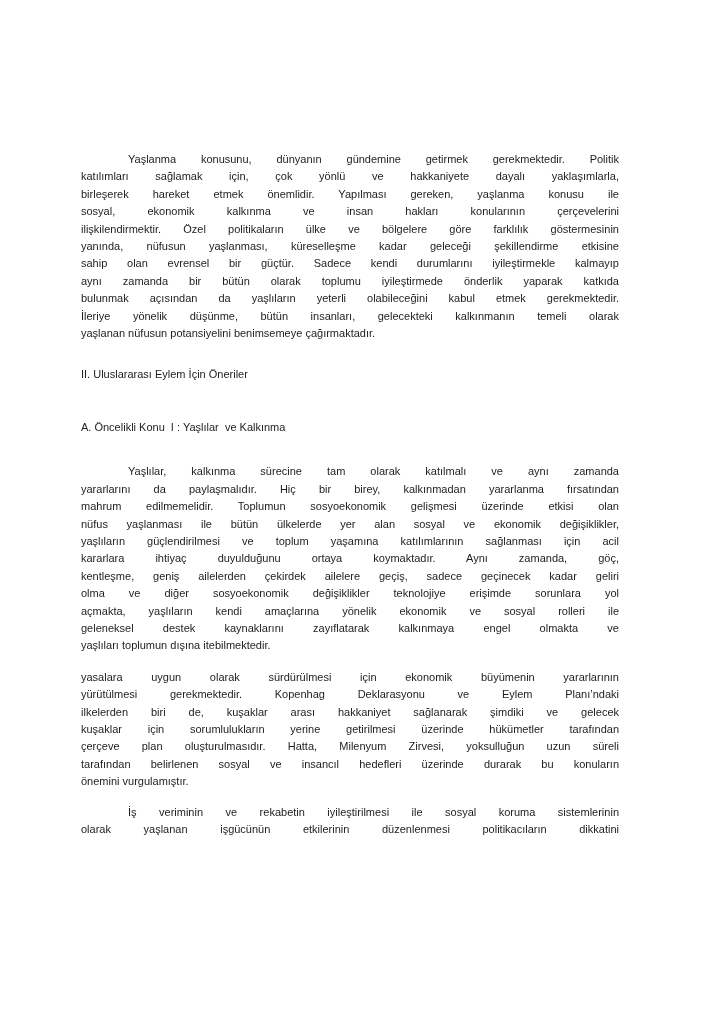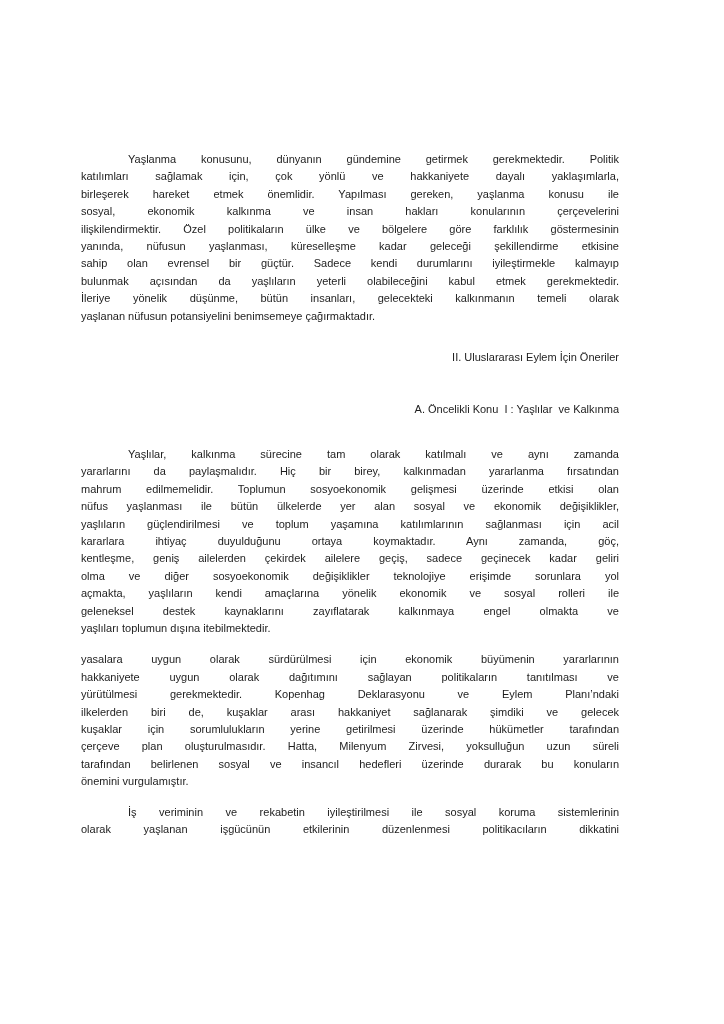--- a/index.html
+++ b/index.html
@@ -38,21 +38,21 @@
     white-space: nowrap;
     overflow: hidden;
   }
   .paragraph .line.first { padding-left: 47px; }
   .paragraph .line.last {
     text-align-last: left;
     -moz-text-align-last: left;
   }
   .heading {
     white-space: pre;
-    text-align: right;
+    text-align: left;
   }
   
   .block-0 { margin-top: 0; }
   .block-1 { margin-top: 24px; }
   .block-2 { margin-top: 35px; }
   .block-3 { margin-top: 27px; }
   .block-4 { margin-top: 14px; }
   .block-5 { margin-top: 13px; }
 </style>
 </head>
@@ -61,20 +61,21 @@
 <div class="page">
   <div class="doc-content" id="doc-content">
       <div class="block block-0 paragraph">
         <div class="line first">Yaşlanma konusunu, dünyanın gündemine getirmek gerekmektedir. Politik</div>
         <div class="line">katılımları sağlamak için, çok yönlü ve hakkaniyete dayalı yaklaşımlarla,</div>
         <div class="line">birleşerek hareket etmek önemlidir. Yapılması gereken, yaşlanma konusu ile</div>
         <div class="line">sosyal, ekonomik kalkınma ve insan hakları konularının çerçevelerini</div>
         <div class="line">ilişkilendirmektir. Özel politikaların ülke ve bölgelere göre farklılık göstermesinin</div>
         <div class="line">yanında, nüfusun yaşlanması, küreselleşme kadar geleceği şekillendirme etkisine</div>
         <div class="line">sahip olan evrensel bir güçtür. Sadece kendi durumlarını iyileştirmekle kalmayıp</div>
+        <div class="line">aynı zamanda bir bütün olarak toplumu iyileştirmede önderlik yaparak katkıda</div>
         <div class="line">bulunmak açısından da yaşlıların yeterli olabileceğini kabul etmek gerekmektedir.</div>
         <div class="line">İleriye yönelik düşünme, bütün insanları, gelecekteki kalkınmanın temeli olarak</div>
         <div class="line last">yaşlanan nüfusun potansiyelini benimsemeye çağırmaktadır.</div>
       </div>
       <div class="block block-1 heading">II. Uluslararası Eylem İçin Öneriler</div>
       <div class="block block-2 heading">A. Öncelikli Konu  I : Yaşlılar  ve Kalkınma</div>
       <div class="block block-3 paragraph">
         <div class="line first">Yaşlılar, kalkınma sürecine tam olarak katılmalı ve aynı zamanda</div>
         <div class="line">yararlarını da paylaşmalıdır. Hiç bir birey, kalkınmadan yararlanma fırsatından</div>
         <div class="line">mahrum edilmemelidir. Toplumun sosyoekonomik gelişmesi üzerinde etkisi olan</div>
@@ -82,21 +83,20 @@
         <div class="line">yaşlıların güçlendirilmesi ve toplum yaşamına katılımlarının sağlanması için acil</div>
         <div class="line">kararlara ihtiyaç duyulduğunu ortaya koymaktadır. Aynı zamanda, göç,</div>
         <div class="line">kentleşme, geniş ailelerden çekirdek ailelere geçiş, sadece geçinecek kadar geliri</div>
         <div class="line">olma ve diğer sosyoekonomik değişiklikler teknolojiye erişimde sorunlara yol</div>
         <div class="line">açmakta, yaşlıların kendi amaçlarına yönelik ekonomik ve sosyal rolleri ile</div>
         <div class="line">geleneksel destek kaynaklarını zayıflatarak kalkınmaya engel olmakta ve</div>
         <div class="line last">yaşlıları toplumun dışına itebilmektedir.</div>
       </div>
       <div class="block block-4 paragraph">
         <div class="line">yasalara uygun olarak sürdürülmesi için ekonomik büyümenin yararlarının</div>
-        <div class="line">hakkaniyete uygun olarak dağıtımını sağlayan politikaların tanıtılması ve</div>
         <div class="line">yürütülmesi gerekmektedir. Kopenhag Deklarasyonu ve Eylem Planı’ndaki</div>
         <div class="line">ilkelerden biri de, kuşaklar arası hakkaniyet sağlanarak şimdiki ve gelecek</div>
         <div class="line">kuşaklar için sorumlulukların yerine getirilmesi üzerinde hükümetler tarafından</div>
         <div class="line">çerçeve plan oluşturulmasıdır. Hatta, Milenyum Zirvesi, yoksulluğun uzun süreli</div>
         <div class="line">tarafından belirlenen sosyal ve insancıl hedefleri üzerinde durarak bu konuların</div>
         <div class="line last">önemini vurgulamıştır.</div>
       </div>
       <div class="block block-5 paragraph">
         <div class="line first">İş veriminin ve rekabetin iyileştirilmesi ile sosyal koruma sistemlerinin</div>
         <div class="line">olarak yaşlanan işgücünün etkilerinin düzenlenmesi politikacıların dikkatini</div>

